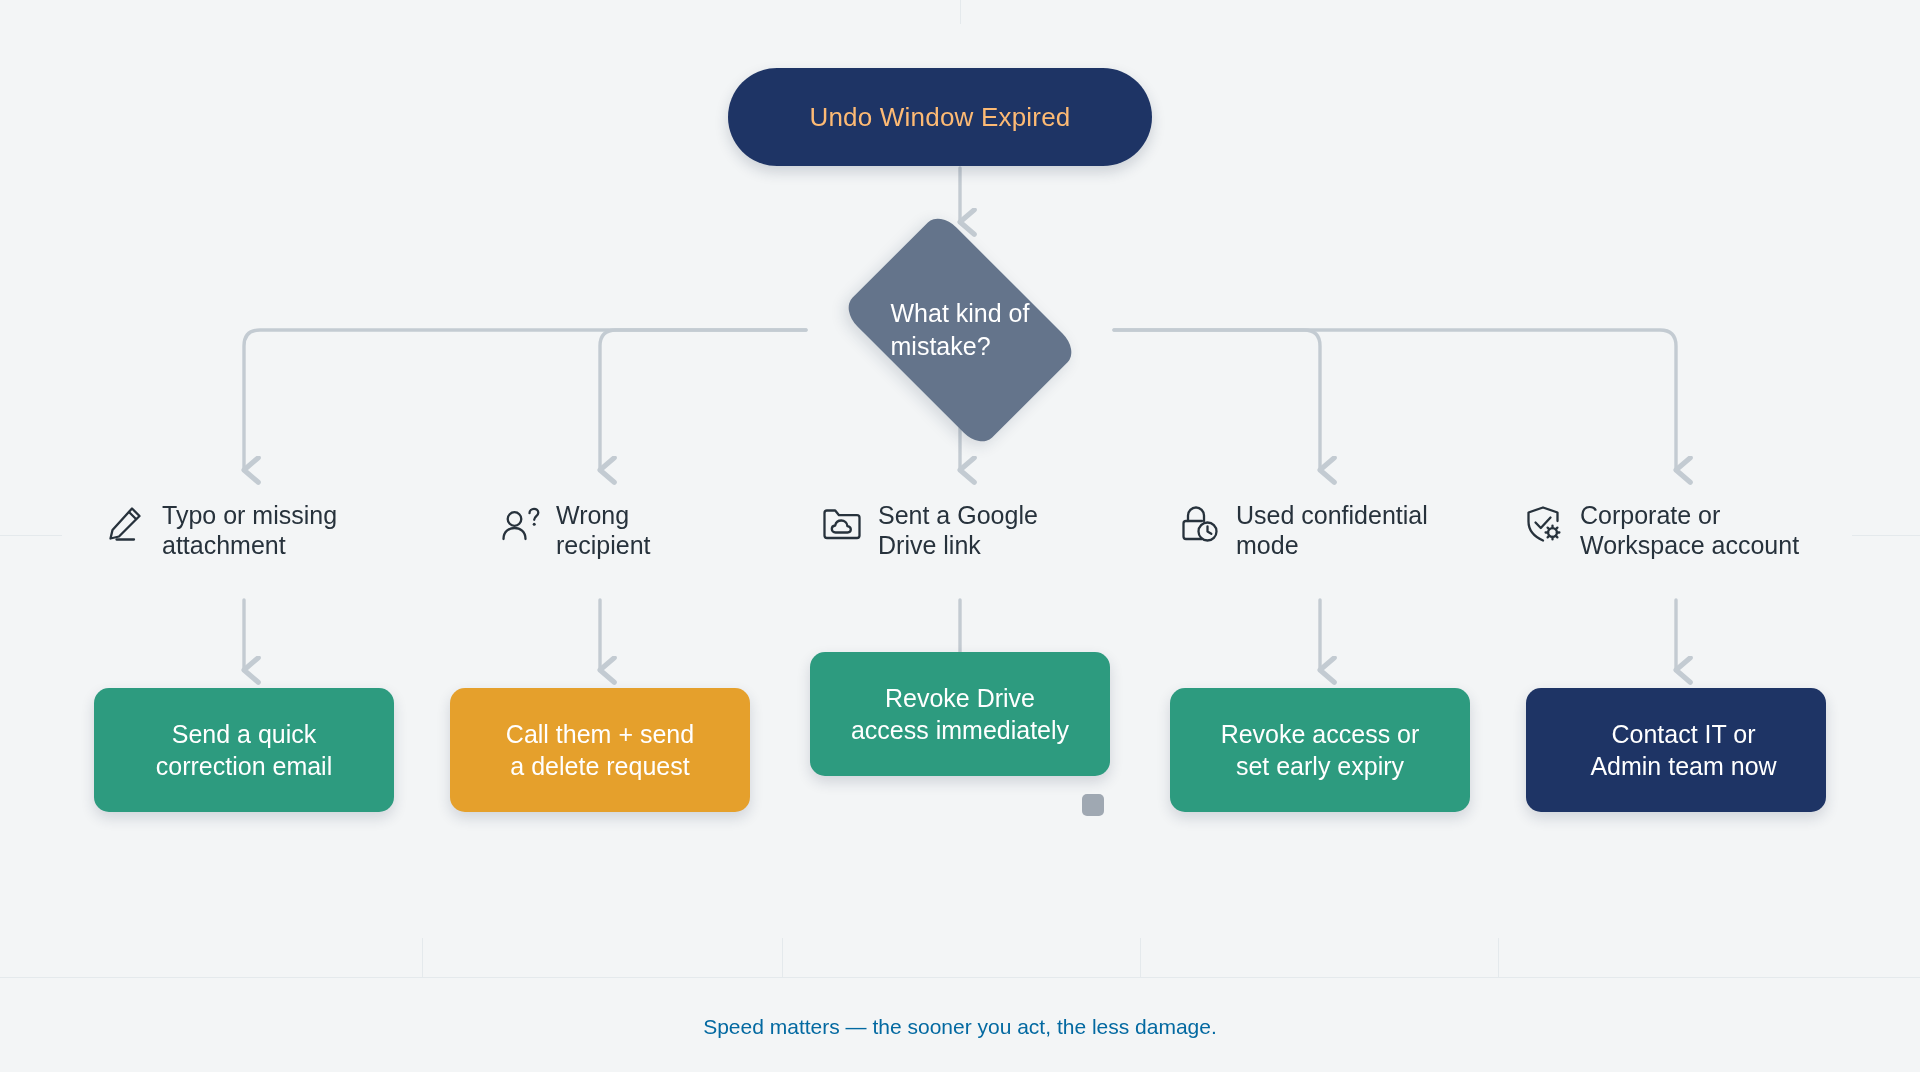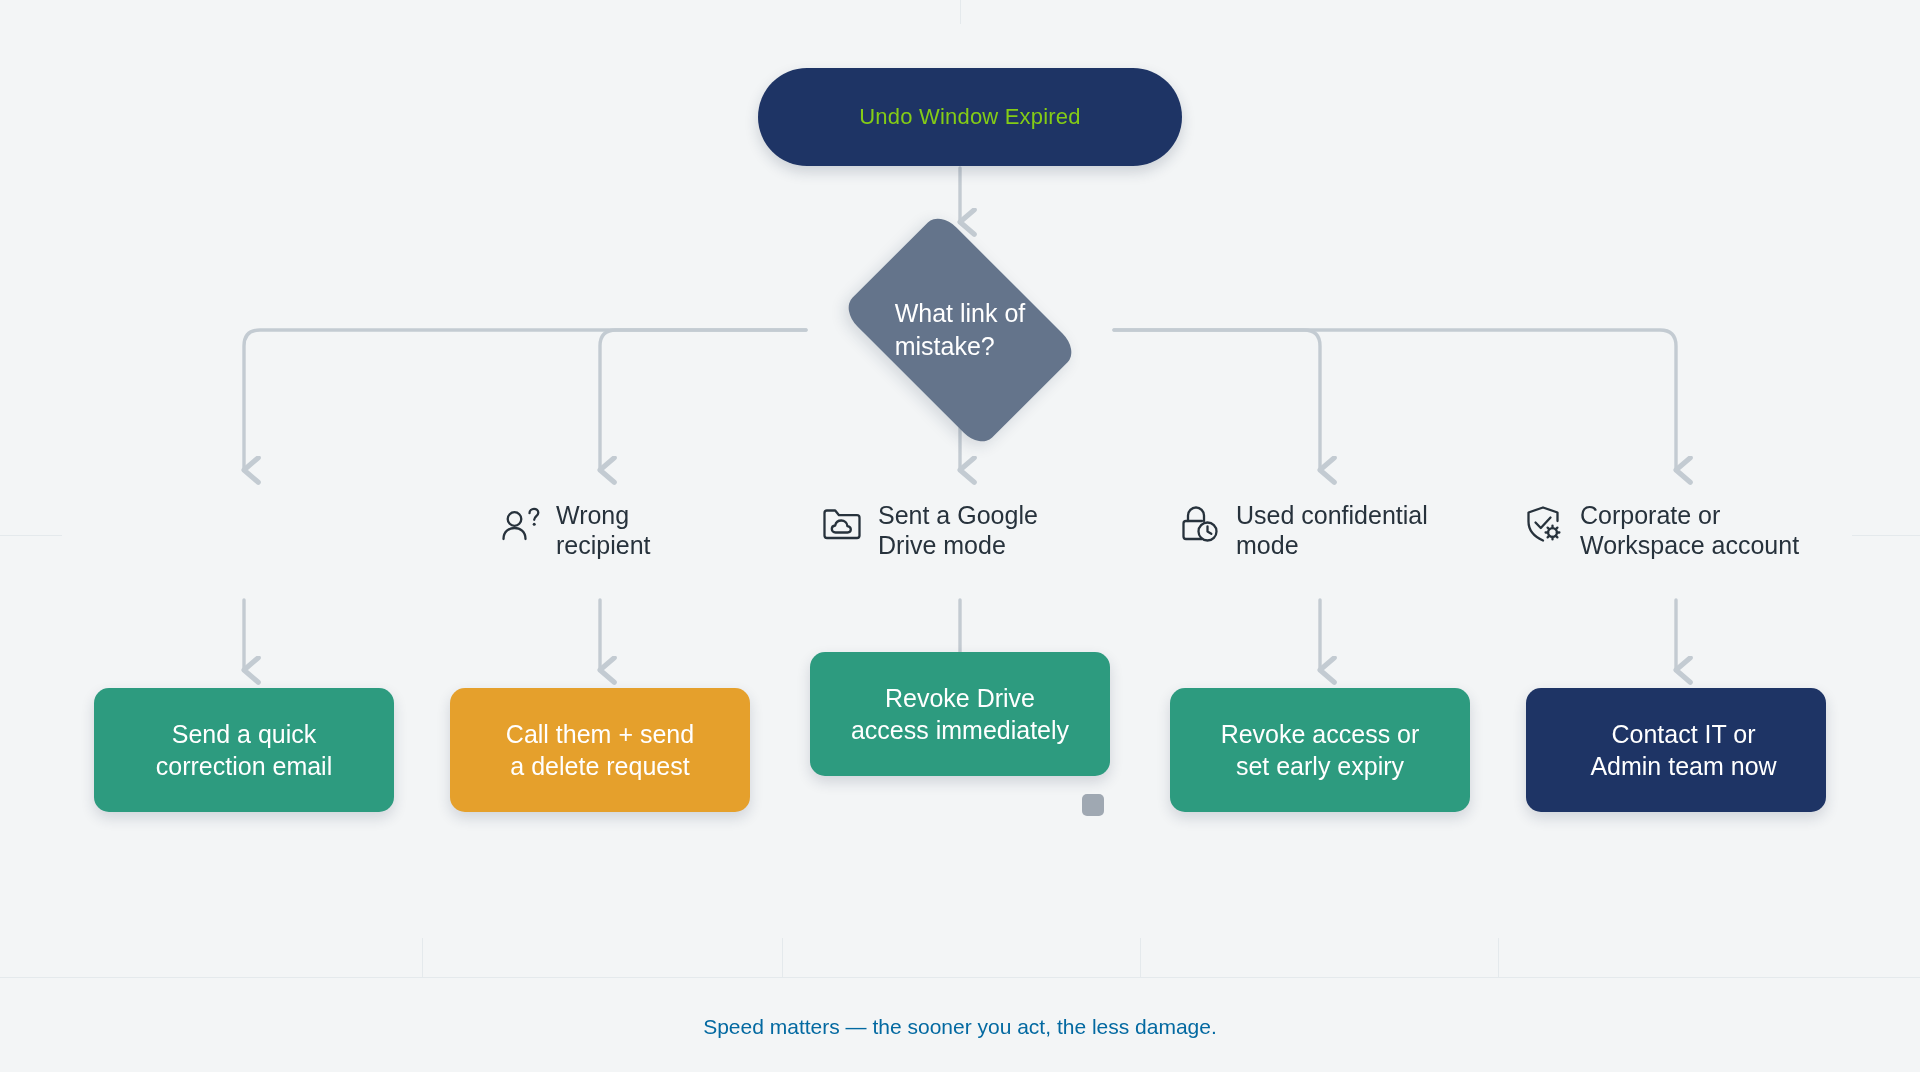--- a/index.html
+++ b/index.html
@@ -56,28 +56,28 @@
   .node {
     position: absolute;
     box-sizing: border-box;
     display: flex;
     align-items: center;
     justify-content: center;
     text-align: center;
   }
 
   .pill-start {
-    left: 758px;
+    left: 728px;
     top: 68px;
     width: 424px;
     height: 98px;
     border-radius: 49px;
     background: #1e3465;
-    color: #84cc16;
-    font-size: 22px;
+    color: #fdba74;
+    font-size: 26px;
     letter-spacing: .2px;
     box-shadow: 0 6px 14px rgba(30,46,72,.18);
   }
 
   .diamond-wrap {
     position: absolute;
     left: 806px;
     top: 232px;
     width: 308px;
     height: 196px;
@@ -207,24 +207,35 @@
       <path d="M960,600 L960,670" marker-end="url(#ah)"></path>
       <path d="M1320,600 L1320,670" marker-end="url(#ah)"></path>
       <path d="M1676,600 L1676,670" marker-end="url(#ah)"></path>
     </g>
   </svg>
 
   <div class="node pill-start">Undo Window Expired</div>
 
   <div class="diamond-wrap">
     <div class="diamond-shape"></div>
-    <div class="diamond-label">What link of
+    <div class="diamond-label">What kind of
 mistake?</div>
   </div>
 
+  <div class="branch" style="left:104px; top:500px; width:300px;">
+    <span class="bicon">
+      <svg viewBox="0 0 44 44" fill="none" stroke="#27323c" stroke-width="2.3" stroke-linecap="round" stroke-linejoin="round">
+        <path d="M28 6.5 L35.5 14 L15 34.5 L6.5 36.5 L8.5 28 Z"></path>
+        <path d="M25 10 L32 17"></path>
+        <path d="M12.5 37.5 L30 37.5"></path>
+      </svg>
+    </span>
+    <span class="btext">Typo or missing
+attachment</span>
+  </div>
 
   <div class="branch" style="left:498px; top:500px; width:260px;">
     <span class="bicon">
       <svg viewBox="0 0 44 44" fill="none" stroke="#27323c" stroke-width="2.3" stroke-linecap="round" stroke-linejoin="round">
         <circle cx="16.5" cy="17" r="6.8"></circle>
         <path d="M5.5 37 C5.5 29.5 11 26 16.5 26 C22 26 27.5 29.5 27.5 37"></path>
         <path d="M31.5 11.2 C31.5 8.6 33.6 6.8 36 6.8 C38.4 6.8 40.3 8.5 40.3 10.8
                  C40.3 14 36.2 14.4 36.2 17.8"></path>
         <circle cx="36.2" cy="22.3" r="1.5" fill="#27323c" stroke="none"></circle>
       </svg>
@@ -238,21 +249,21 @@
       <svg viewBox="0 0 44 44" fill="none" stroke="#27323c" stroke-width="2.3" stroke-linecap="round" stroke-linejoin="round">
         <path d="M4.5 11 C4.5 9.6 5.6 8.5 7 8.5 L15.2 8.5 L19 13.2 L37 13.2
                  C38.4 13.2 39.5 14.3 39.5 15.7 L39.5 33.5
                  C39.5 34.9 38.4 36 37 36 L7 36 C5.6 36 4.5 34.9 4.5 33.5 Z"></path>
         <path d="M15.5 30.5 C13.3 30.5 11.8 28.9 11.8 27 C11.8 25.1 13.3 23.6 15.2 23.5
                  C15.8 20.5 18.3 18.5 21.3 18.5 C24.6 18.5 27.2 21 27.4 24.1
                  C29.4 24.4 30.8 26 30.8 27.6 C30.8 29.3 29.4 30.5 27.6 30.5 Z"></path>
       </svg>
     </span>
     <span class="btext">Sent a Google
-Drive mode</span>
+Drive link</span>
   </div>
 
   <div class="branch" style="left:1178px; top:500px; width:300px;">
     <span class="bicon">
       <svg viewBox="0 0 44 44" fill="none" stroke="#27323c" stroke-width="2.3" stroke-linecap="round" stroke-linejoin="round">
         <path d="M10 19 L10 13.5 C10 9.1 13.6 5.5 18 5.5 C22.4 5.5 26 9.1 26 13.5 L26 19"></path>
         <path d="M24 37 L8 37 C6.6 37 5.5 35.9 5.5 34.5 L5.5 21.5
                  C5.5 20.1 6.6 19 8 19 L24 19"></path>
         <circle cx="29.5" cy="29.5" r="9"></circle>
         <path d="M29.5 24.5 L29.5 29.5 L33.3 31.8"></path>

